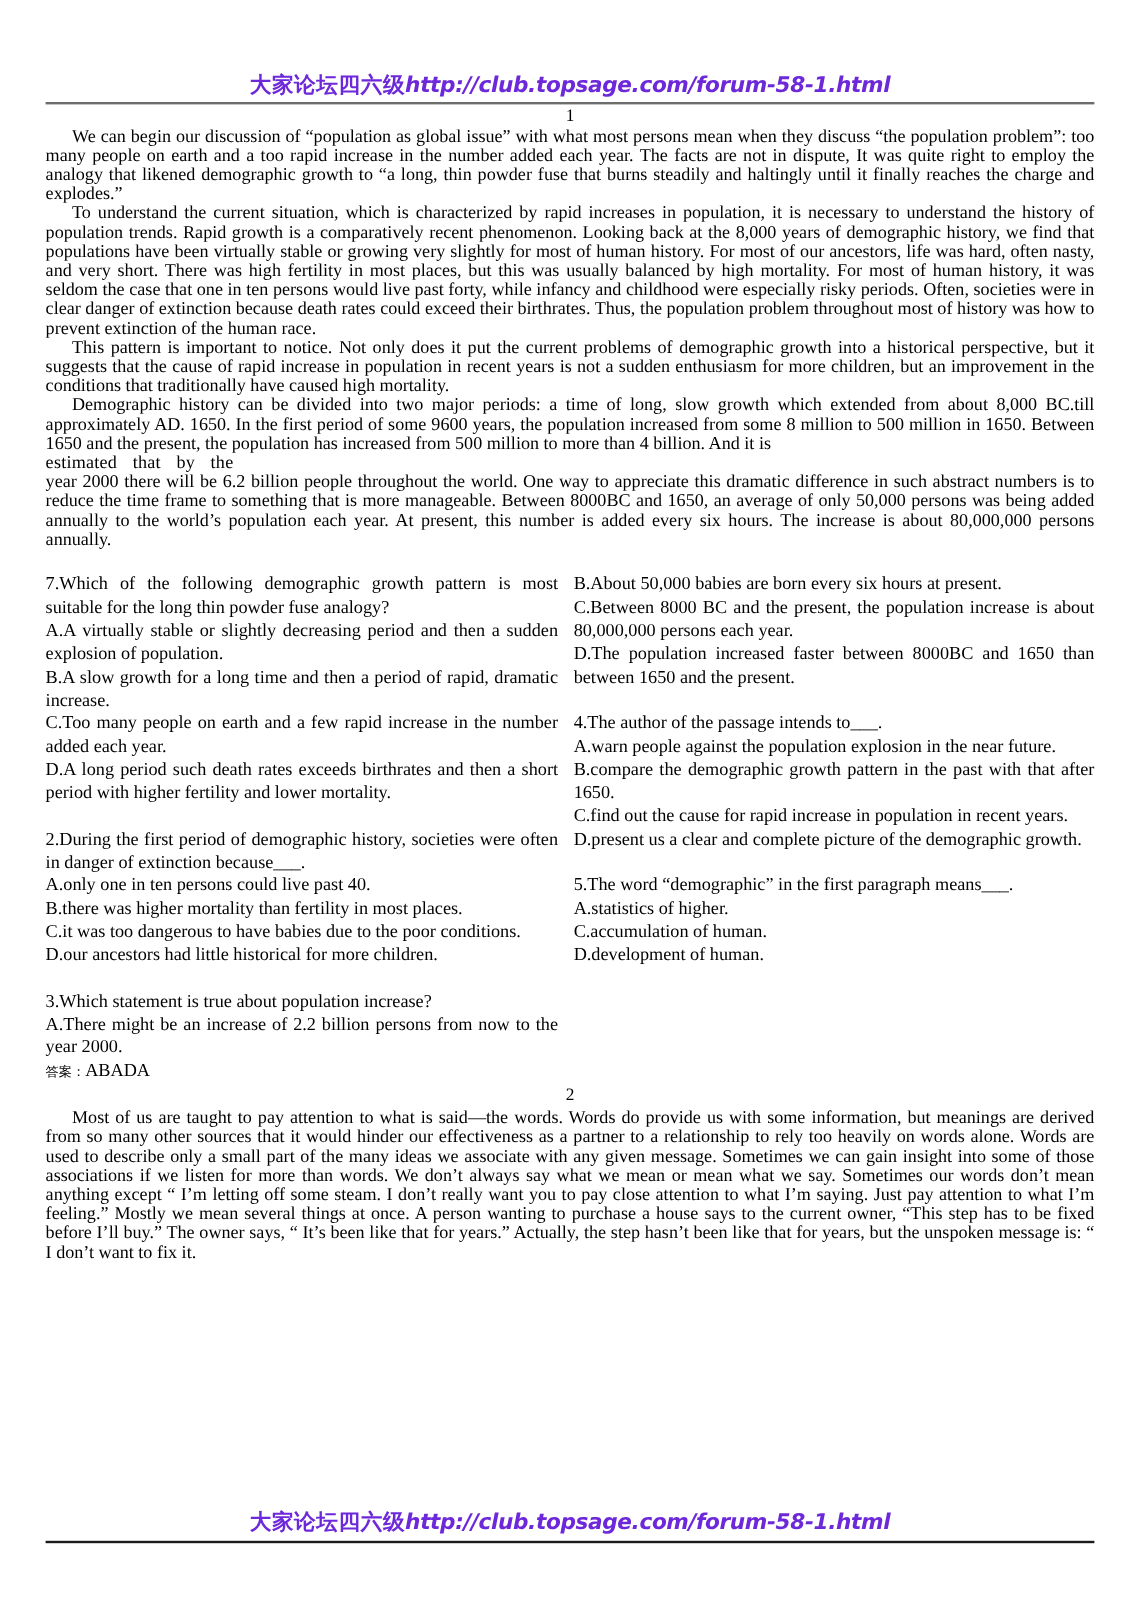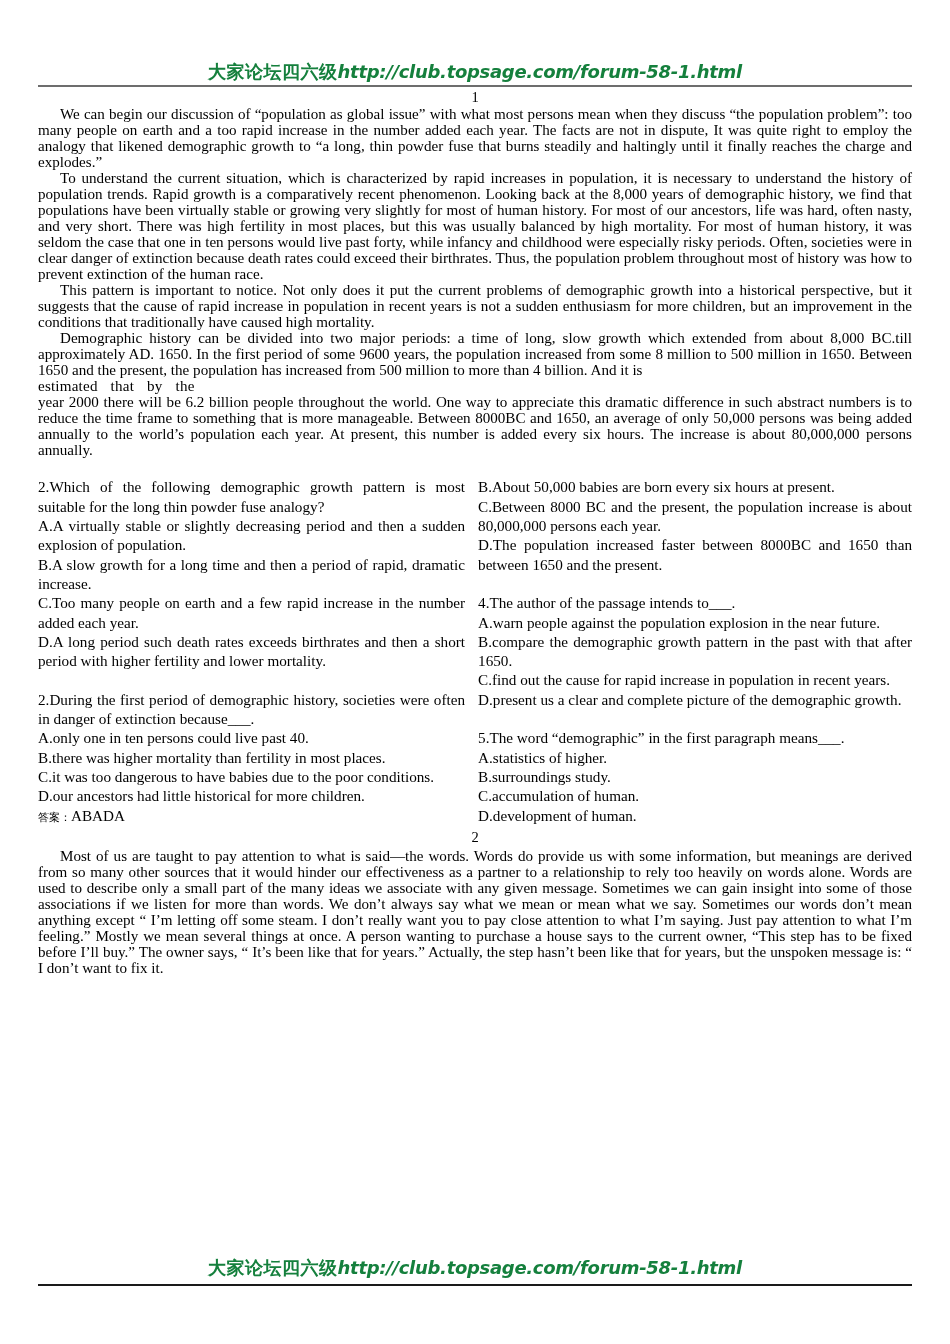--- a/index.html
+++ b/index.html
@@ -29,21 +29,21 @@
   .header {
     padding-top: 62px;
     text-align: center;
     line-height: 1.1;
   }
   .header-line {
     display: inline-block;
     white-space: nowrap;
     font-weight: bold;
     font-size: 18.5px;
-    color: #15803d;
+    color: #6d28d9;
     letter-spacing: 0px;
   }
   .header-line .cjk {
     font-family: "DejaVu Sans", "Liberation Sans", sans-serif;
     font-size: 18px;
     letter-spacing: 0.5px;
   }
   .header-line .url {
     font-family: "DejaVu Sans", "Liberation Sans", sans-serif;
     font-size: 18px;
@@ -170,35 +170,39 @@
     <p>Demographic history can be divided into two major periods: a time of long, slow growth which extended from about 8,000 BC.till approximately AD. 1650. In the first period of some 9600 years, the population increased from some 8 million to 500 million in 1650. Between 1650 and the present, the population has increased from 500 million to more than 4 billion. And it is</p>
     <p class="no-indent para-split-tail">estimated that by the</p>
     <p class="no-indent">year 2000 there will be 6.2 billion people throughout the world. One way to appreciate this dramatic difference in such abstract numbers is to reduce the time frame to something that is more manageable. Between 8000BC and 1650, an average of only 50,000 persons was being added annually to the world’s population each year. At present, this number is added every six hours. The increase is about 80,000,000 persons annually.</p>
   </div>
 
   <div class="qa-wrap">
 
     <div class="qa-col qa-col-left">
 
       <div class="qa-block">
-        <p class="qa-line">2.Which of the following demographic growth pattern is most suitable for the long thin powder fuse analogy?</p>
+        <p class="qa-line">7.Which of the following demographic growth pattern is most suitable for the long thin powder fuse analogy?</p>
         <p class="qa-line">A.A virtually stable or slightly decreasing period and then a sudden explosion of population.</p>
         <p class="qa-line">B.A slow growth for a long time and then a period of rapid, dramatic increase.</p>
         <p class="qa-line">C.Too many people on earth and a few rapid increase in the number added each year.</p>
         <p class="qa-line">D.A long period such death rates exceeds birthrates and then a short period with higher fertility and lower mortality.</p>
       </div>
 
       <div class="qa-block">
         <p class="qa-line">2.During the first period of demographic history, societies were often in danger of extinction because___.</p>
         <p class="qa-line">A.only one in ten persons could live past 40.</p>
         <p class="qa-line">B.there was higher mortality than fertility in most places.</p>
         <p class="qa-line">C.it was too dangerous to have babies due to the poor conditions.</p>
         <p class="qa-line">D.our ancestors had little historical for more children.</p>
       </div>
 
+      <div class="qa-block">
+        <p class="qa-line">3.Which statement is true about population increase?</p>
+        <p class="qa-line">A.There might be an increase of 2.2 billion persons from now to the year 2000.</p>
+      </div>
 
       <p class="answer-line"><span class="cjk">答案：</span><span>ABADA</span></p>
     </div>
 
     <div class="qa-col qa-col-right">
 
       <div class="qa-block">
         <p class="qa-line">B.About 50,000 babies are born every six hours at present.</p>
         <p class="qa-line">C.Between 8000 BC and the present, the population increase is about 80,000,000 persons each year.</p>
         <p class="qa-line">D.The population increased faster between 8000BC and 1650 than between 1650 and the present.</p>
@@ -208,21 +212,20 @@
         <p class="qa-line">4.The author of the passage intends to___.</p>
         <p class="qa-line">A.warn people against the population explosion in the near future.</p>
         <p class="qa-line">B.compare the demographic growth pattern in the past with that after 1650.</p>
         <p class="qa-line">C.find out the cause for rapid increase in population in recent years.</p>
         <p class="qa-line">D.present us a clear and complete picture of the demographic growth.</p>
       </div>
 
       <div class="qa-block">
         <p class="qa-line">5.The word “demographic” in the first paragraph means___.</p>
         <p class="qa-line">A.statistics of higher.</p>
-        <p class="qa-line">B.surroundings study.</p>
         <p class="qa-line">C.accumulation of human.</p>
         <p class="qa-line">D.development of human.</p>
       </div>
     </div>
   </div>
 
   <div class="section-number">2</div>
   <div class="body-text passage2">
     <p>Most of us are taught to pay attention to what is said—the words. Words do provide us with some information, but meanings are derived from so many other sources that it would hinder our effectiveness as a partner to a relationship to rely too heavily on words alone. Words are used to describe only a small part of the many ideas we associate with any given message. Sometimes we can gain insight into some of those associations if we listen for more than words. We don’t always say what we mean or mean what we say. Sometimes our words don’t mean anything except “ I’m letting off some steam. I don’t really want you to pay close attention to what I’m saying. Just pay attention to what I’m feeling.” Mostly we mean several things at once. A person wanting to purchase a house says to the current owner, “This step has to be fixed before I’ll buy.” The owner says, “ It’s been like that for years.” Actually, the step hasn’t been like that for years, but the unspoken message is: “ I don’t want to fix it.</p>
   </div>

